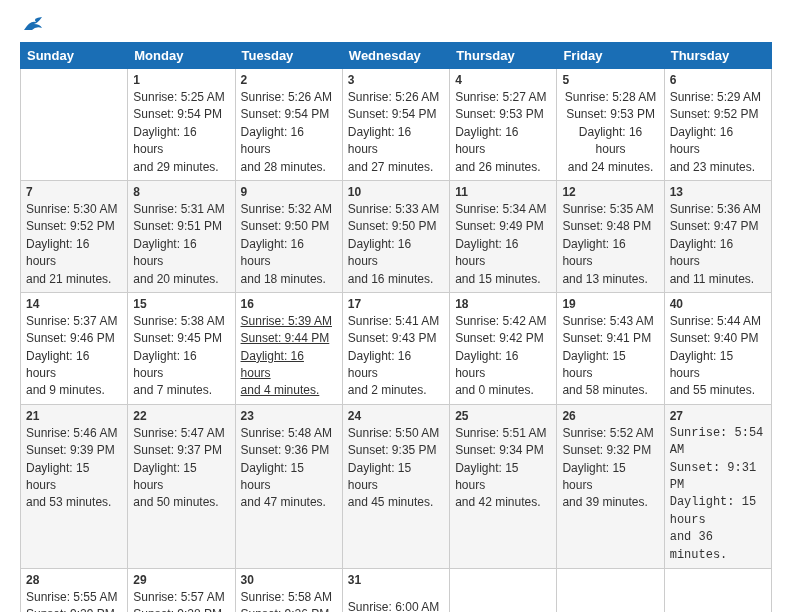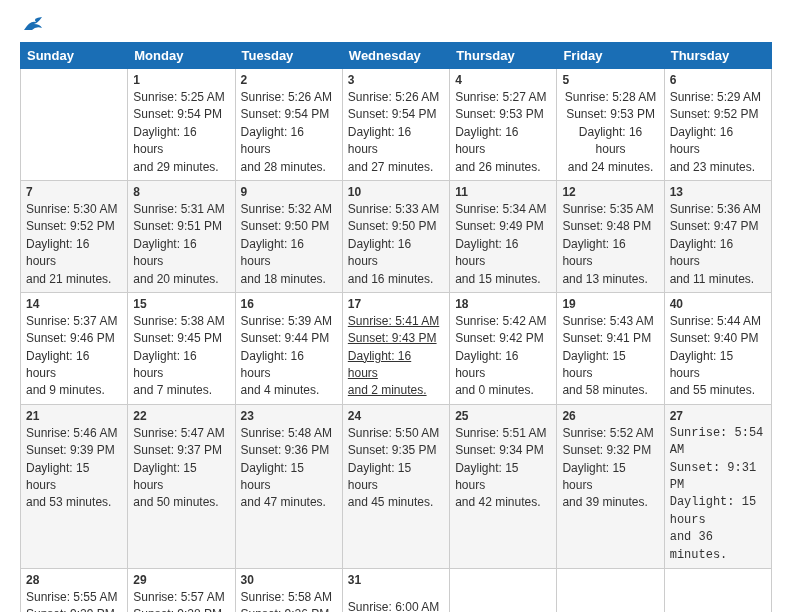--- a/index.html
+++ b/index.html
@@ -243,28 +243,28 @@
           </td>
           <td>
             <span class="day-num">15</span>
             <div class="day-info" style="white-space: pre-line;">Sunrise: 5:38 AM
 Sunset: 9:45 PM
 Daylight: 16 hours
 and 7 minutes.</div>
           </td>
           <td>
             <span class="day-num">16</span>
-            <div class="day-info" style="white-space: pre-line;">Sunrise: 5:39 AM
+            <div class="day-info" style="white-space: pre-line; text-decoration: underline;">Sunrise: 5:39 AM
 Sunset: 9:44 PM
 Daylight: 16 hours
 and 4 minutes.</div>
           </td>
           <td>
             <span class="day-num">17</span>
-            <div class="day-info" style="white-space: pre-line; text-decoration: underline;">Sunrise: 5:41 AM
+            <div class="day-info" style="white-space: pre-line;">Sunrise: 5:41 AM
 Sunset: 9:43 PM
 Daylight: 16 hours
 and 2 minutes.</div>
           </td>
           <td>
             <span class="day-num">18</span>
             <div class="day-info" style="white-space: pre-line;">Sunrise: 5:42 AM
 Sunset: 9:42 PM
 Daylight: 16 hours
 and 0 minutes.</div>

